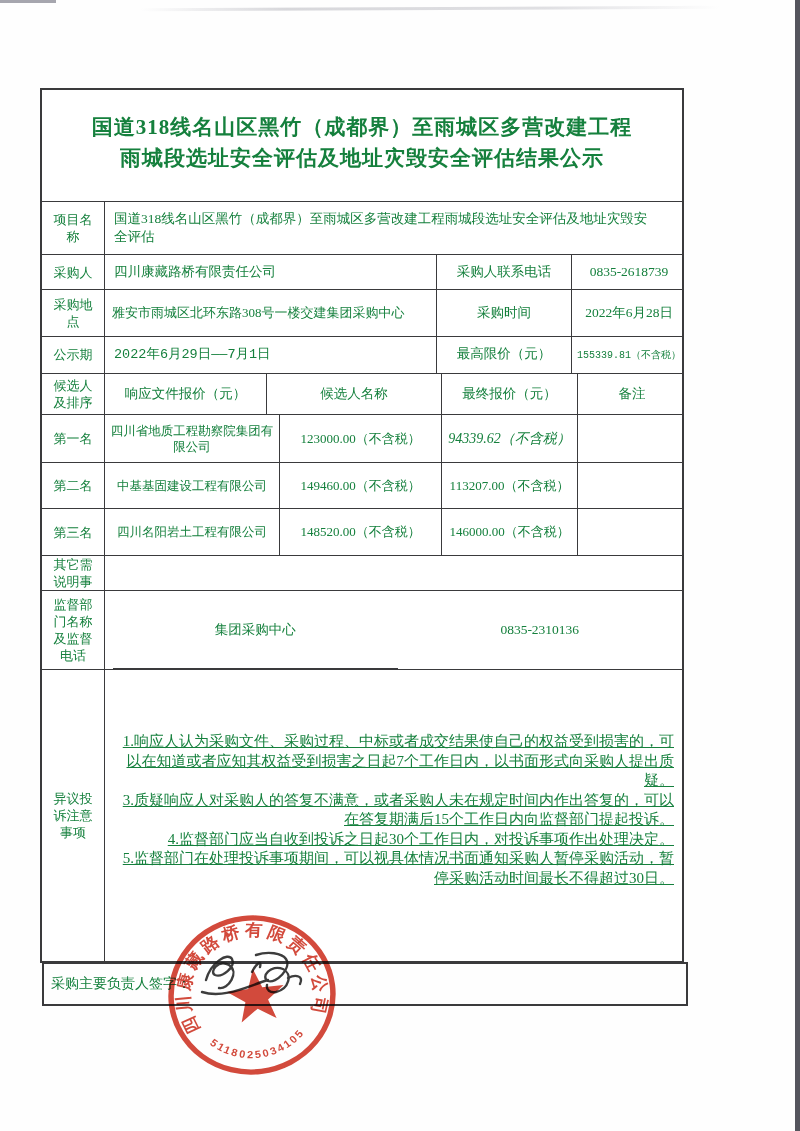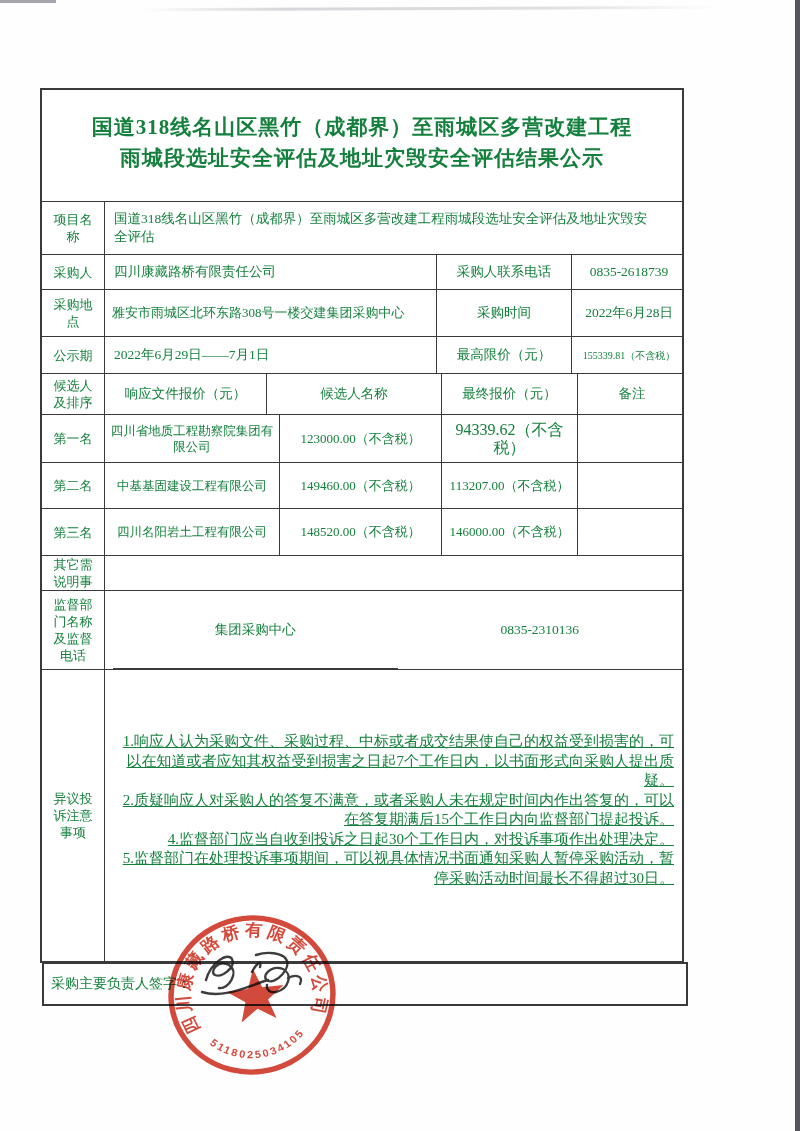--- a/index.html
+++ b/index.html
@@ -63,41 +63,41 @@
     </div>
 
     <div class="trow" style="height:47px;">
       <div class="cell lblcol">采购地
 点</div>
       <div class="cell left" style="width:332px;flex:none;padding-left:7px;font-size:13px;">雅安市雨城区北环东路308号一楼交建集团采购中心</div>
       <div class="cell" style="width:135px;flex:none;">采购时间</div>
       <div class="cell" style="width:114px;flex:none;">2022年6月28日</div>
     </div>
 
-    <div class="trow" style="height:37px;">
+    <div class="trow" style="height:37px;font-family:Liberation Mono, monospace;">
       <div class="cell lblcol">公示期</div>
       <div class="cell left" style="width:332px;flex:none;padding-left:9px;">2022年6月29日——7月1日</div>
       <div class="cell" style="width:135px;flex:none;">最高限价（元）</div>
       <div class="cell" style="width:114px;flex:none;font-size:10px;line-height:15px;">155339.81（不含税）</div>
     </div>
 
     <div class="trow" style="height:41px;">
       <div class="cell lblcol">候选人
 及排序</div>
       <div class="cell" style="width:162px;flex:none;">响应文件报价（元）</div>
       <div class="cell" style="width:175px;flex:none;">候选人名称</div>
       <div class="cell" style="width:136px;flex:none;">最终报价（元）</div>
       <div class="cell" style="width:108px;flex:none;">备注</div>
     </div>
 
     <div class="trow" style="height:48px;">
       <div class="cell lblcol">第一名</div>
       <div class="cell" style="width:175px;flex:none;font-size:12.5px;line-height:16px;padding:2px 3px;">四川省地质工程勘察院集团有限公司</div>
       <div class="cell" style="width:162px;flex:none;font-size:13px;">123000.00（不含税）</div>
-      <div class="cell" style="width:136px;flex:none;font-size:16px;">94339.62（不含税）</div>
+      <div class="cell" style="width:136px;flex:none;font-size:14px;font-style:italic;">94339.62（不含税）</div>
       <div class="cell" style="width:108px;flex:none;"></div>
     </div>
 
     <div class="trow" style="height:46px;">
       <div class="cell lblcol">第二名</div>
       <div class="cell" style="width:175px;flex:none;font-size:12.5px;line-height:16px;padding:2px 3px;">中基基固建设工程有限公司</div>
       <div class="cell" style="width:162px;flex:none;font-size:13px;">149460.00（不含税）</div>
       <div class="cell" style="width:136px;flex:none;font-size:13px;">113207.00（不含税）</div>
       <div class="cell" style="width:108px;flex:none;"></div>
     </div>
@@ -126,21 +126,21 @@
         <div class="substack">0835-2310136</div>
       </div>
     </div>
 
     <div class="trow" style="height:291px;">
       <div class="cell lblcol">异议投
 诉注意
 事项</div>
       <div class="notes-cell">
         <p>1.响应人认为采购文件、采购过程、中标或者成交结果使自己的权益受到损害的，可以在知道或者应知其权益受到损害之日起7个工作日内，以书面形式向采购人提出质疑。</p>
-        <p>2.质疑响应人对采购人的答复不满意，或者采购人未在规定时间内作出答复的，可以在答复期满后15个工作日内向监督部门提起投诉。</p>
+        <p>3.质疑响应人对采购人的答复不满意，或者采购人未在规定时间内作出答复的，可以在答复期满后15个工作日内向监督部门提起投诉。</p>
         <p>4.监督部门应当自收到投诉之日起30个工作日内，对投诉事项作出处理决定。</p>
         <p>5.监督部门在处理投诉事项期间，可以视具体情况书面通知采购人暂停采购活动，暂停采购活动时间最长不得超过30日。</p>
       </div>
     </div>
   </div>
 
   <div class="signbox">
     <span>采购主要负责人签字：</span>
   </div>
 

